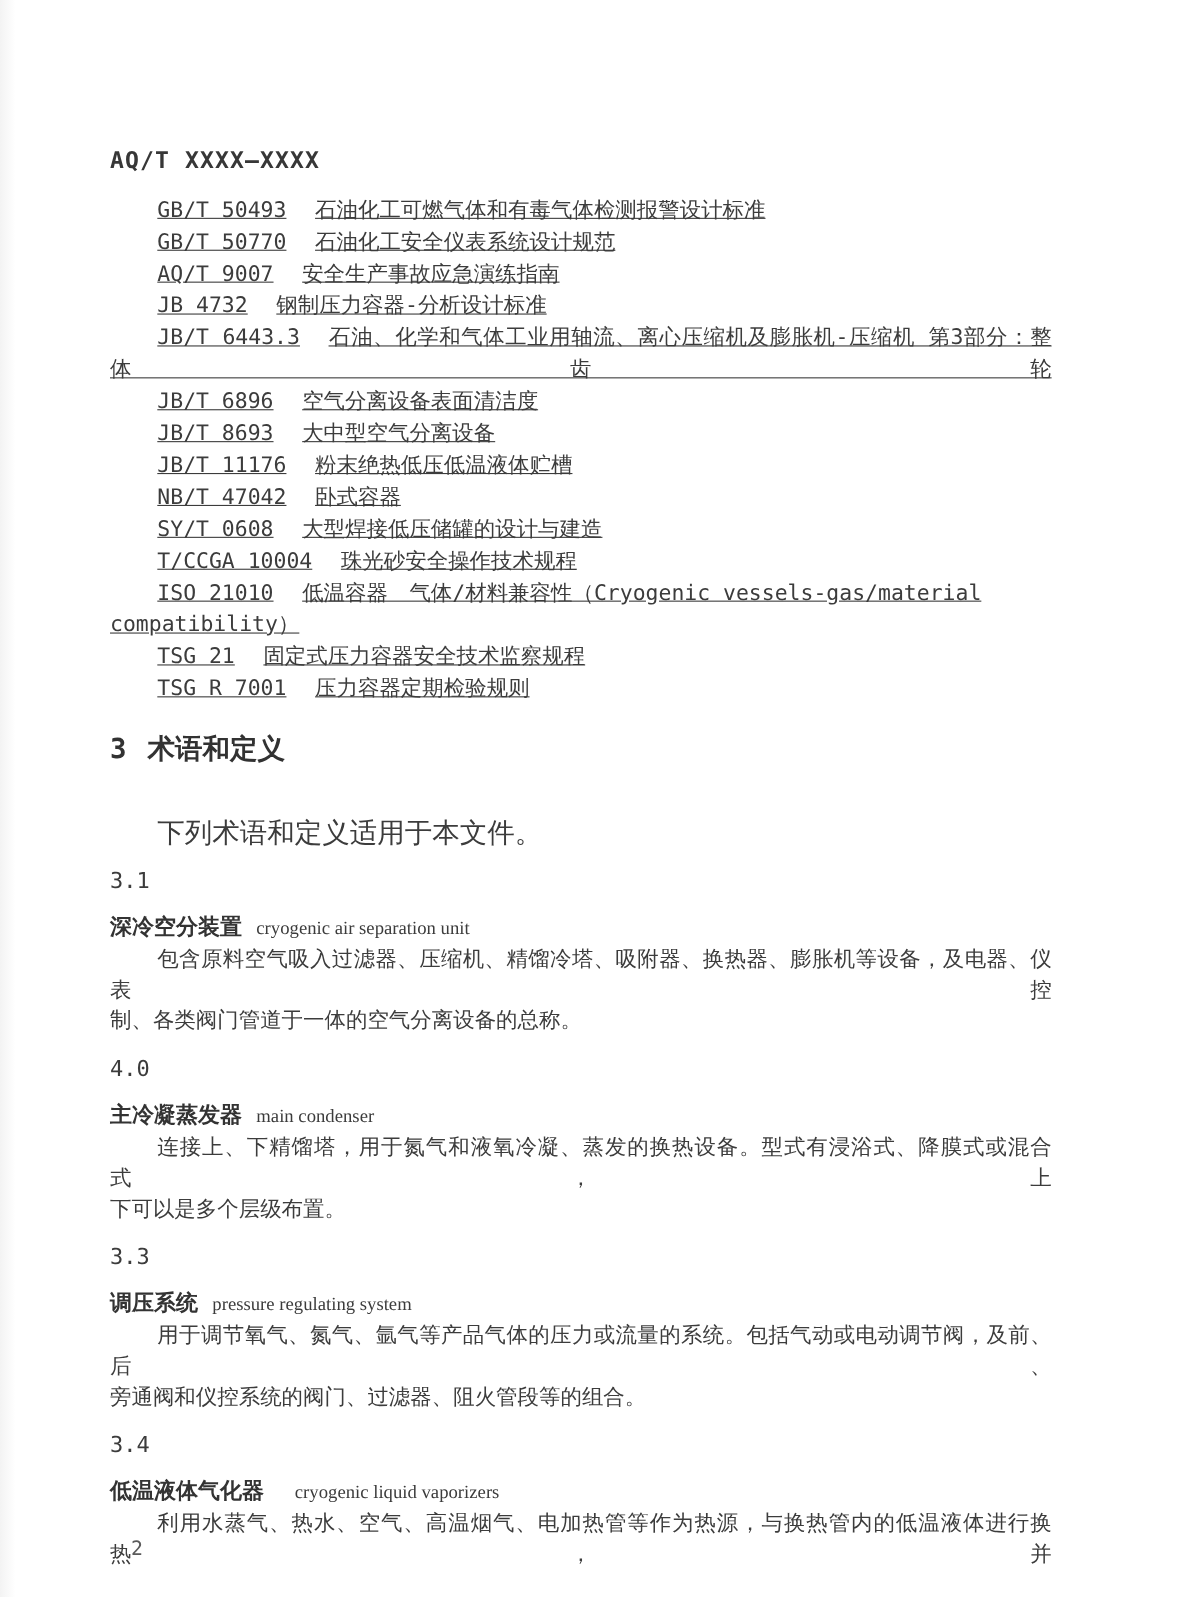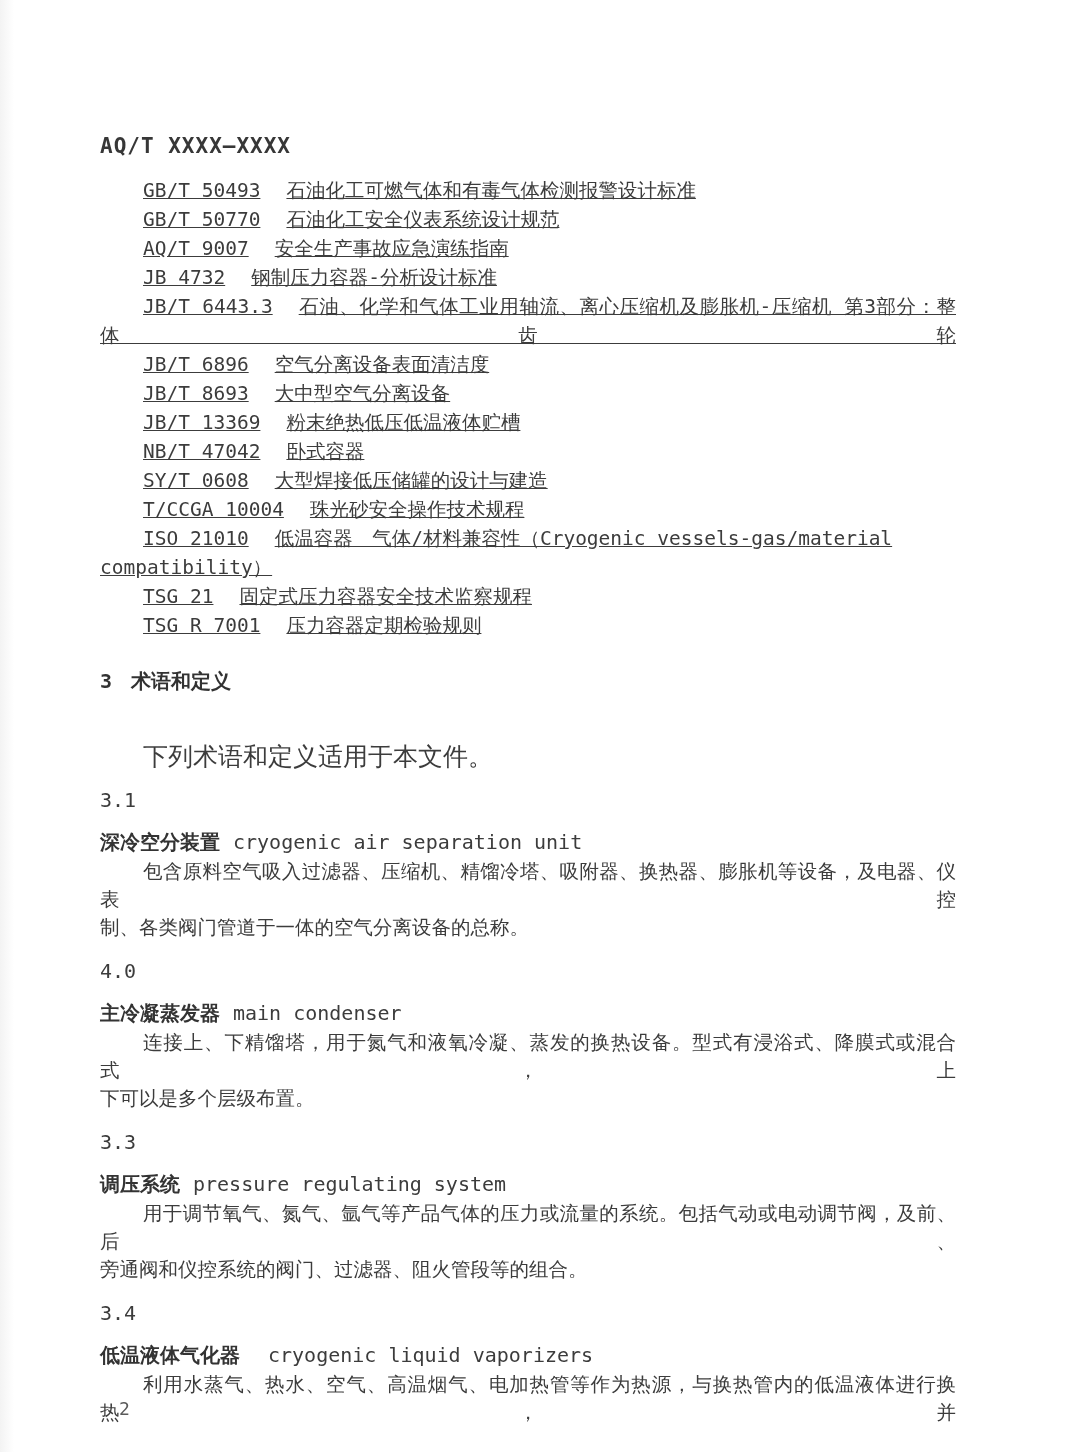--- a/index.html
+++ b/index.html
@@ -40,41 +40,41 @@
   .ref-row.cont { text-indent: 0; }
   .ref-row.fill {
     text-align: justify;
     text-align-last: justify;
     text-justify: inter-ideograph;
   }
   .ref-code { padding-right: 26px; }
   
   .section-heading {
     margin-top: 28px;
-    font-size: 20px;
+    font-size: 25px;
     font-weight: bold;
     line-height: 26px;
     color: #323232;
   }
   .heading-num { margin-right: 19px; }
   .intro-para {
     margin-top: 49px;
     font-size: 25px;
     line-height: 28px;
     text-indent: 43px;
   }
   
   .term-entry { margin-top: 15px; }
   .entry-number {
     font-size: 20px;
     line-height: 28px;
   }
   .term-line { margin-top: 14px; line-height: 28px; }
   .term-zh { font-weight: bold; font-size: 20px; color: #333; }
-  .term-en { font-size: 20px; margin-left: 13px; }
+  .term-en { font-size: 17px; margin-left: 13px; font-family: Liberation Serif, serif; }
   .wide-gap .term-en { margin-left: 28px; }
   .def-line {
     font-size: 19.5px;
     line-height: 28px;
   }
   .def-line.first {
     text-indent: 43px;
     text-align: justify;
     text-align-last: justify;
     text-justify: inter-ideograph;
@@ -97,21 +97,21 @@
 
     <div class="ref-list">
 
     <div class="ref-row"><span class="ref-code">GB/T 50493</span><span class="ref-title">石油化工可燃气体和有毒气体检测报警设计标准</span></div>
         <div class="ref-row"><span class="ref-code">GB/T 50770</span><span class="ref-title">石油化工安全仪表系统设计规范</span></div>
         <div class="ref-row"><span class="ref-code">AQ/T 9007</span><span class="ref-title">安全生产事故应急演练指南</span></div>
         <div class="ref-row"><span class="ref-code">JB 4732</span><span class="ref-title">钢制压力容器-分析设计标准</span></div>
         <div class="ref-row fill"><span class="ref-code">JB/T 6443.3</span><span class="ref-title">石油、化学和气体工业用轴流、离心压缩机及膨胀机-压缩机 第3部分：整体齿轮</span></div>
         <div class="ref-row"><span class="ref-code">JB/T 6896</span><span class="ref-title">空气分离设备表面清洁度</span></div>
         <div class="ref-row"><span class="ref-code">JB/T 8693</span><span class="ref-title">大中型空气分离设备</span></div>
-        <div class="ref-row"><span class="ref-code">JB/T 13369</span><span class="ref-title">粉末绝热低压低温液体贮槽</span></div>
+        <div class="ref-row"><span class="ref-code">JB/T 11176</span><span class="ref-title">粉末绝热低压低温液体贮槽</span></div>
         <div class="ref-row"><span class="ref-code">NB/T 47042</span><span class="ref-title">卧式容器</span></div>
         <div class="ref-row"><span class="ref-code">SY/T 0608</span><span class="ref-title">大型焊接低压储罐的设计与建造</span></div>
         <div class="ref-row"><span class="ref-code">T/CCGA 10004</span><span class="ref-title">珠光砂安全操作技术规程</span></div>
         <div class="ref-row"><span class="ref-code">ISO 21010</span><span class="ref-title">低温容器　气体/材料兼容性（Cryogenic vessels-gas/material compatibility）</span></div>
         <div class="ref-row"><span class="ref-code">TSG 21</span><span class="ref-title">固定式压力容器安全技术监察规程</span></div>
         <div class="ref-row"><span class="ref-code">TSG R 7001</span><span class="ref-title">压力容器定期检验规则</span></div>
       </div>
 
     <div class="section-heading"><span class="heading-num">3</span><span class="heading-title">术语和定义</span></div>
 

